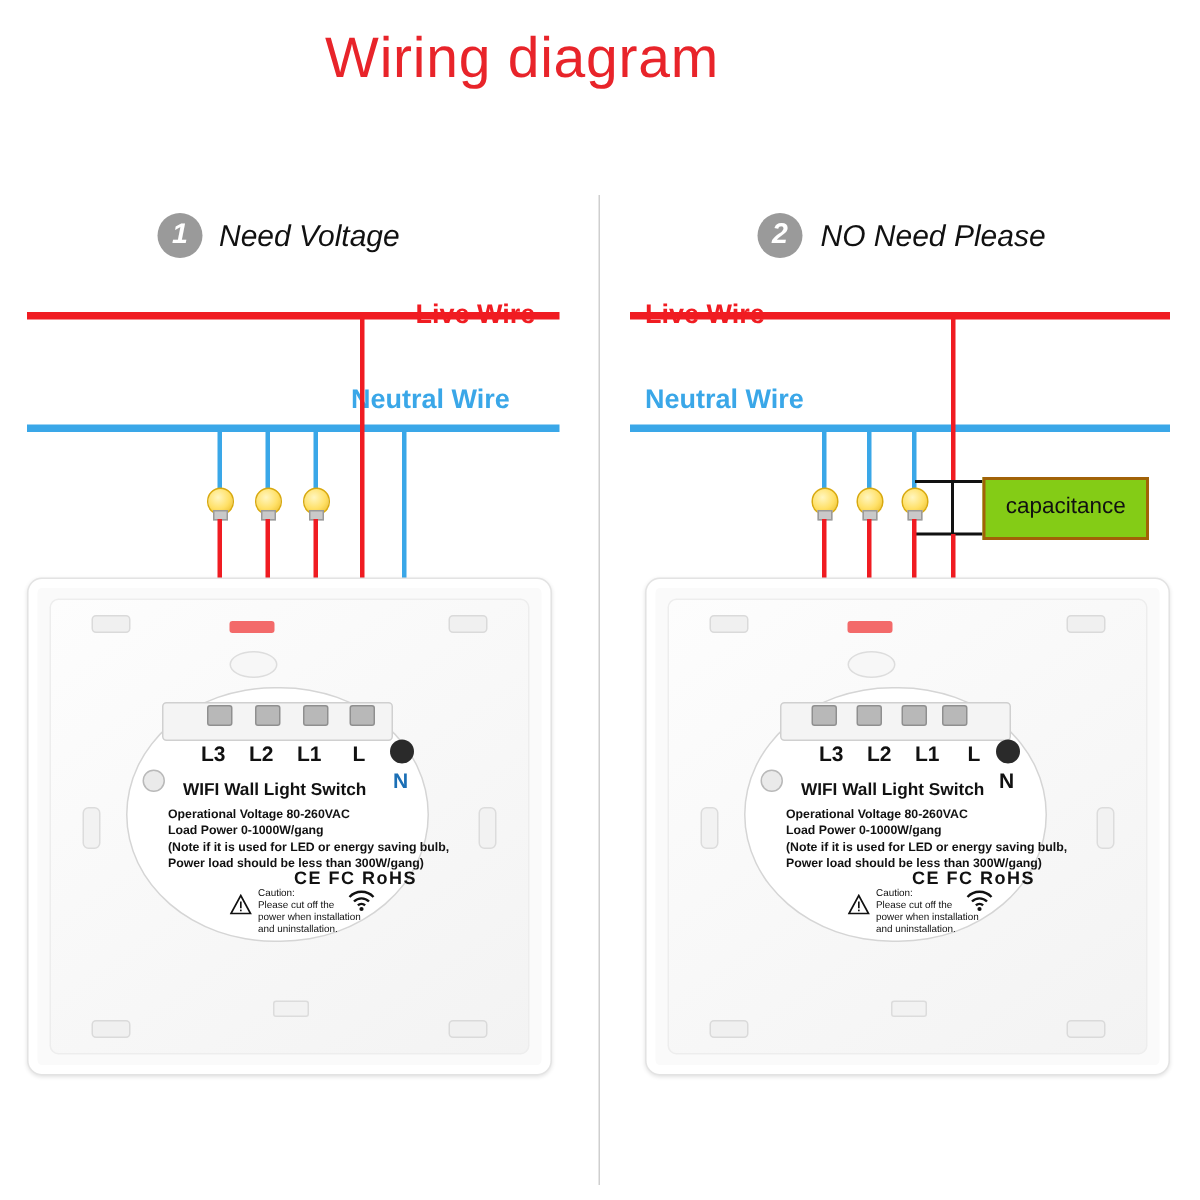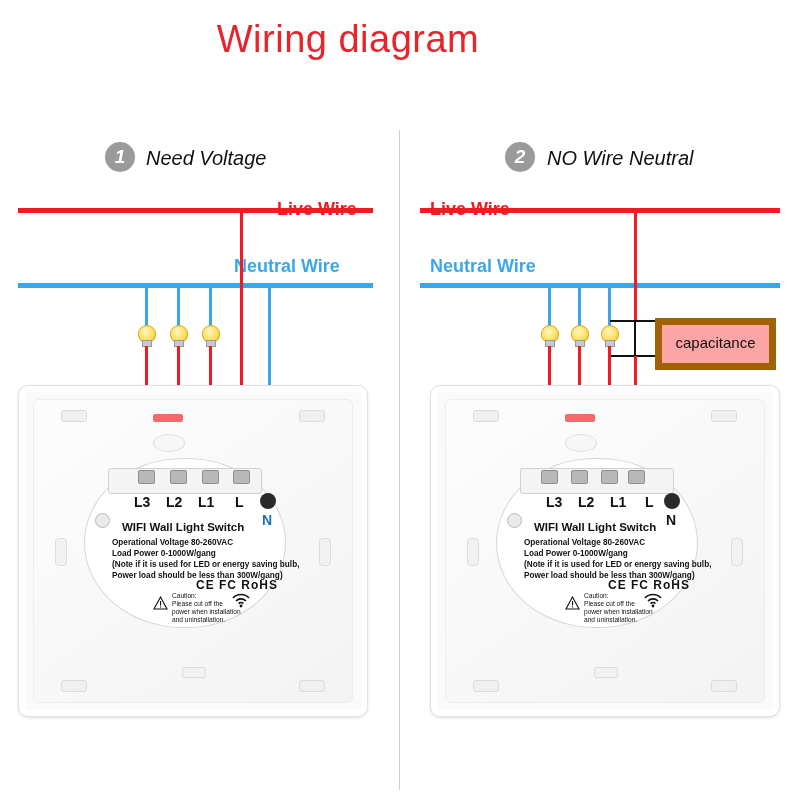--- a/index.html
+++ b/index.html
@@ -122,22 +122,22 @@
     position: absolute;
     left: 5px; top: 15px;
     width: 8px; height: 5px;
     background: #c9c9c9;
     border: 1px solid #9a9a9a;
   }
 
   
   .cap-box {
     position: absolute;
-    background: #fca5a5;
-    border: 7px solid #a16207;
+    background: #84cc16;
+    border: 2px solid #a16207;
     font-size: 15px;
     color: #111;
     text-align: center;
     line-height: 36px;
   }
 
   
   .plate {
     position: absolute;
     width: 348px;
@@ -375,21 +375,21 @@
         <path d="M5 9 A7 7 0 0 1 15 9" fill="none" stroke="#111" stroke-width="1.6"></path>
         <path d="M7.6 11.6 A3.4 3.4 0 0 1 12.4 11.6" fill="none" stroke="#111" stroke-width="1.6"></path>
         <circle cx="10" cy="14" r="1.4" fill="#111"></circle>
       </svg>
     </div>
   </div>
 
   <div>
 
     <div class="badge" style="left:505px; top:142px;">2</div>
-    <div class="panel-label" style="left:547px; top:147px;">NO Wire Neutral</div>
+    <div class="panel-label" style="left:547px; top:147px;">NO Need Please</div>
 
     <div class="bus live" style="left:420px; top:208px; width:360px;"></div>
     <div class="wire-label live" style="left:430px; top:199px;">Live Wire</div>
 
     <div class="bus neutral" style="left:420px; top:283px; width:360px;"></div>
     <div class="wire-label neutral" style="left:430px; top:256px;">Neutral Wire</div>
 
     <div class="vline red" style="left:634px; top:211px; height:110px;"></div>
 
     <div class="vline blue" style="left:548px; top:286px; height:42px;"></div>

